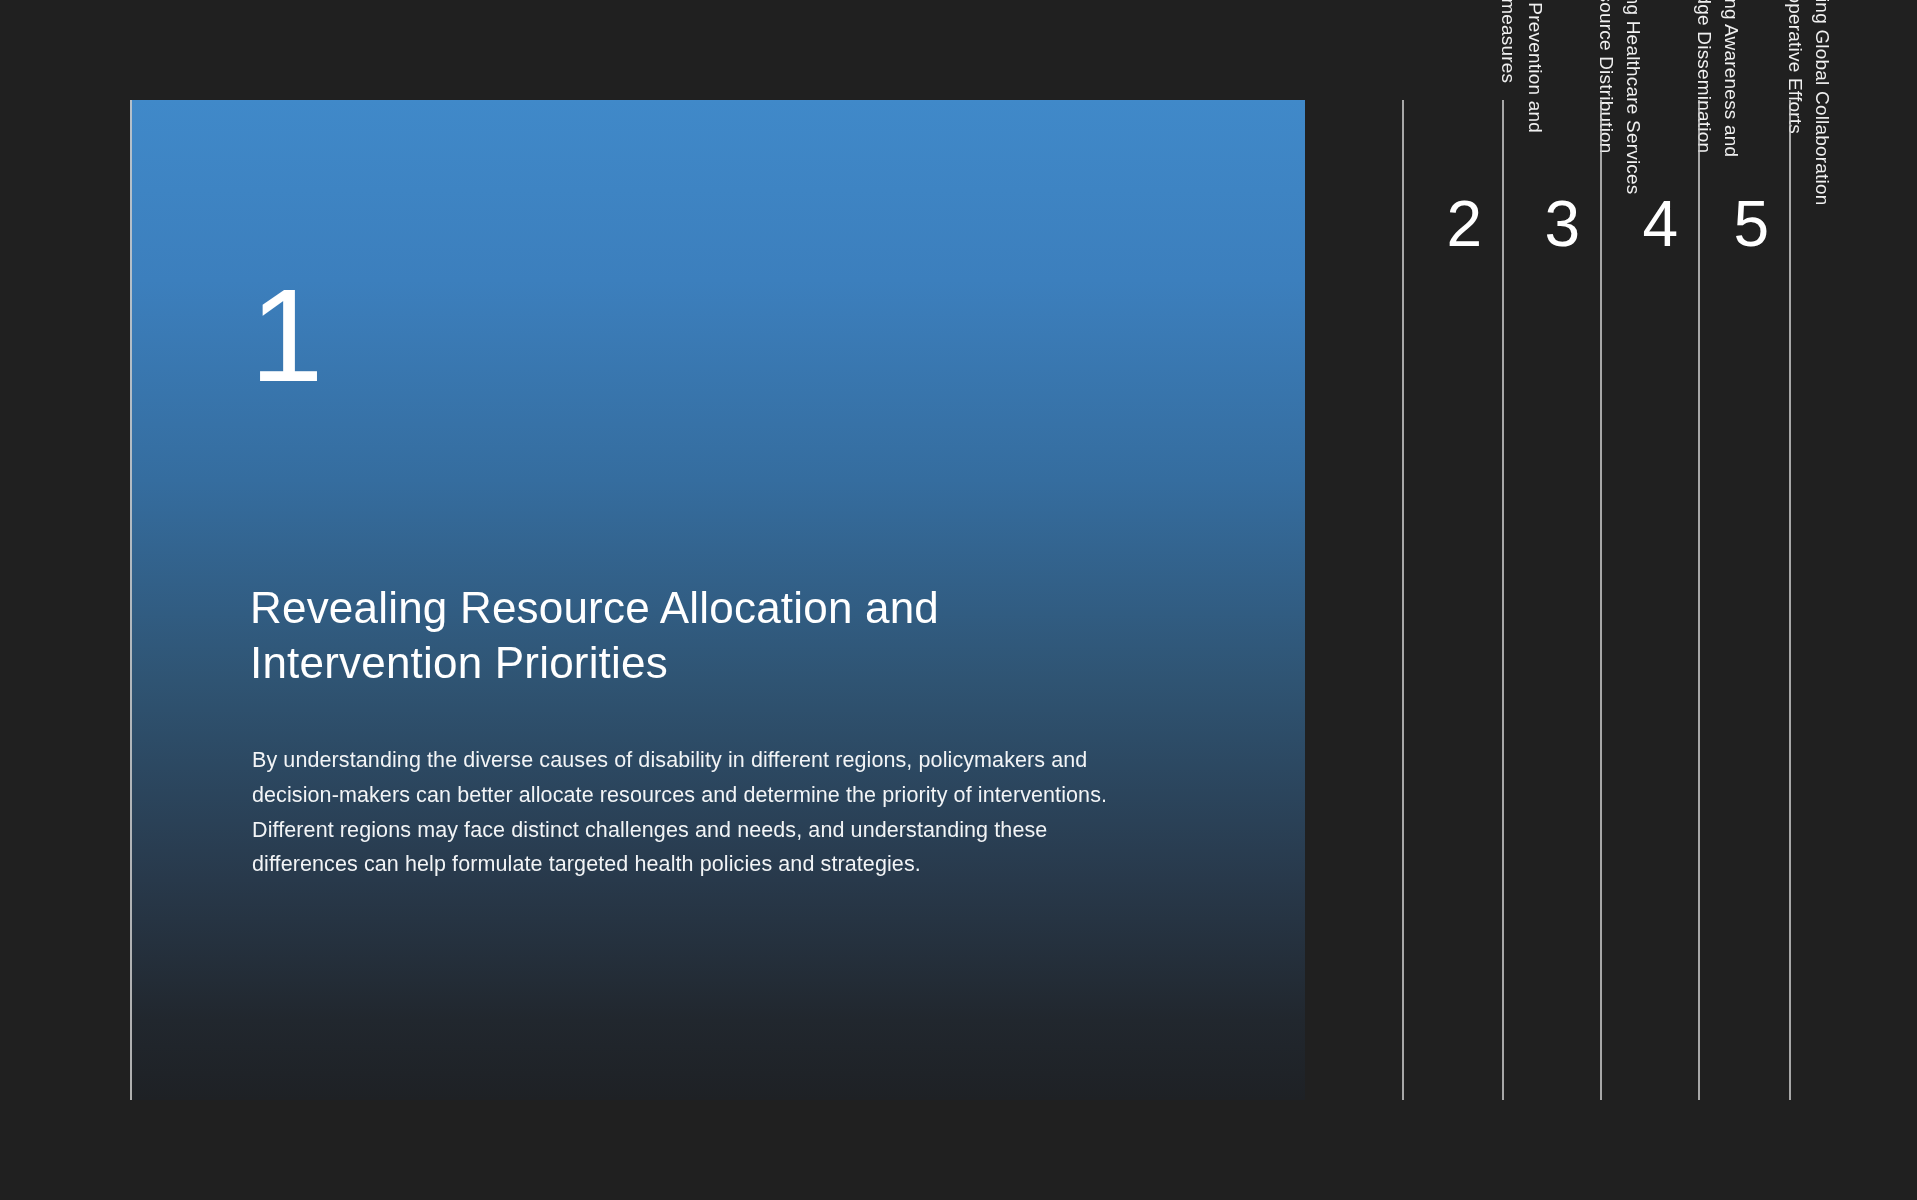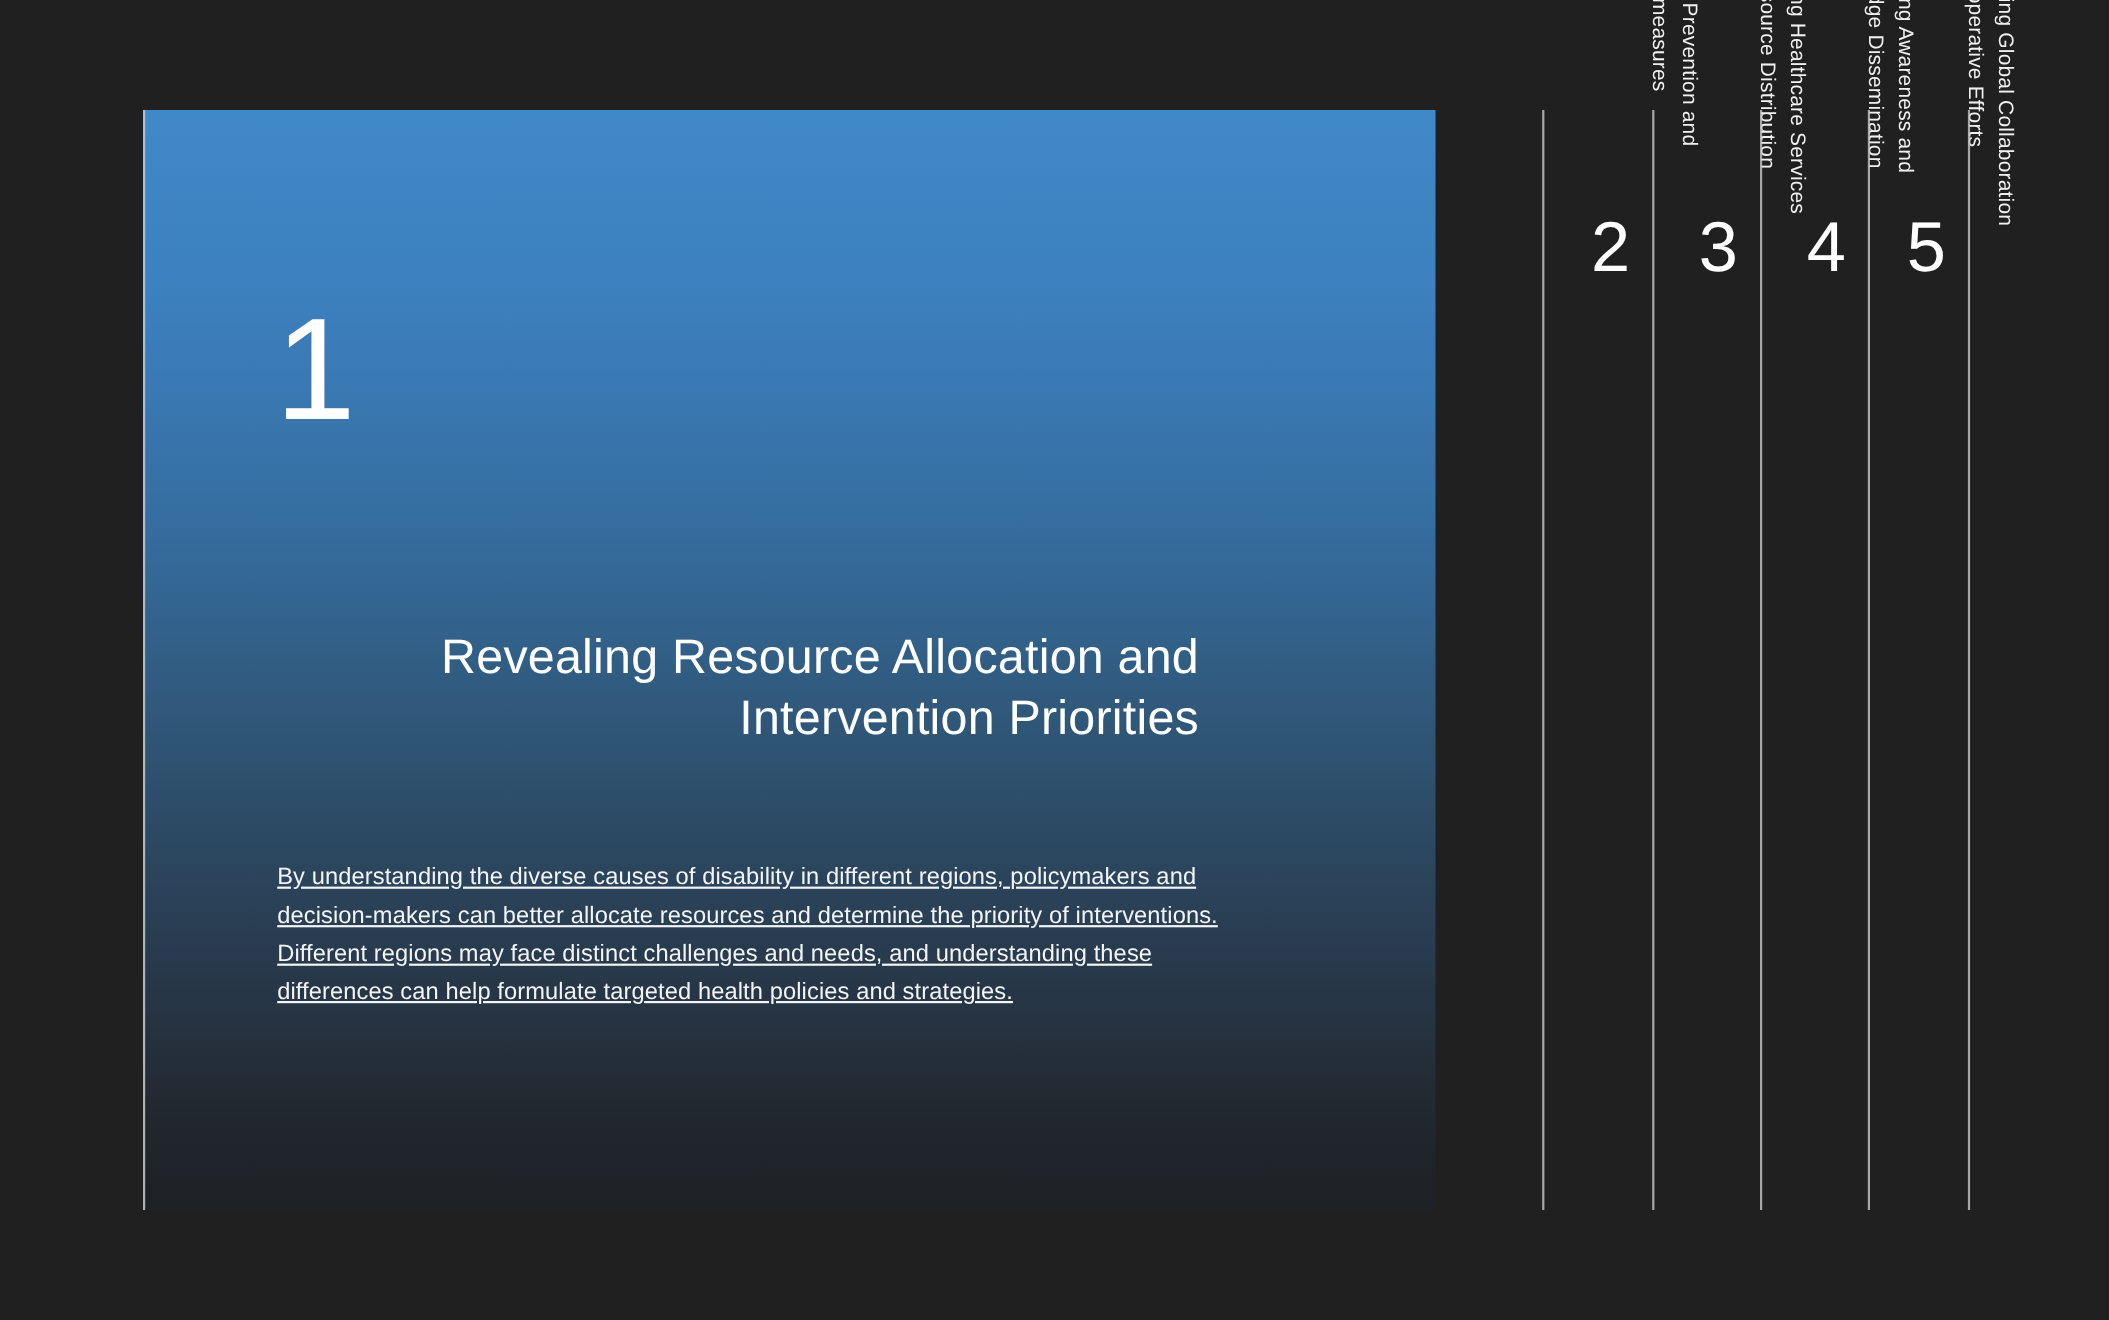--- a/index.html
+++ b/index.html
@@ -56,41 +56,39 @@
     font-size: 132px;
     line-height: 1;
     font-weight: 400;
     color: #ffffff;
     letter-spacing: -1px;
   }
 
   .feature-title {
     position: absolute;
     left: 120px;
-    top: 470px;
+    top: 480px;
     width: 840px;
     font-size: 44px;
     line-height: 1.25;
     font-weight: 400;
     color: #ffffff;
     letter-spacing: .2px;
-    text-align: right;
   }
 
   .feature-body {
     position: absolute;
     left: 122px;
-    top: 680px;
+    top: 643px;
     width: 880px;
     font-size: 21.5px;
     line-height: 1.62;
     font-weight: 400;
     color: #f2f4f6;
     letter-spacing: .1px;
-    text-decoration: underline;
   }
 
   
   .collapsed-col {
     position: absolute;
     top: 100px;
     height: 1000px;
   }
   .col-rule {
     position: absolute;

